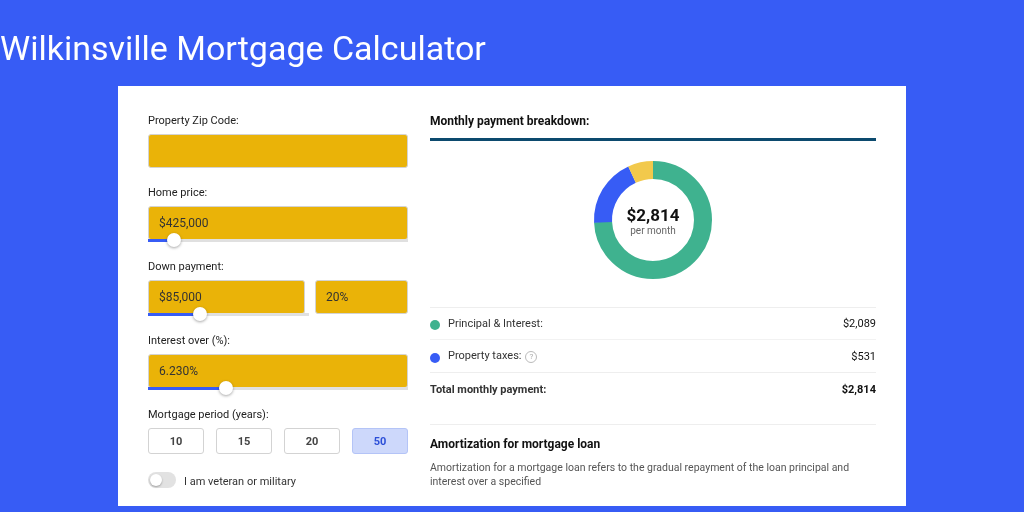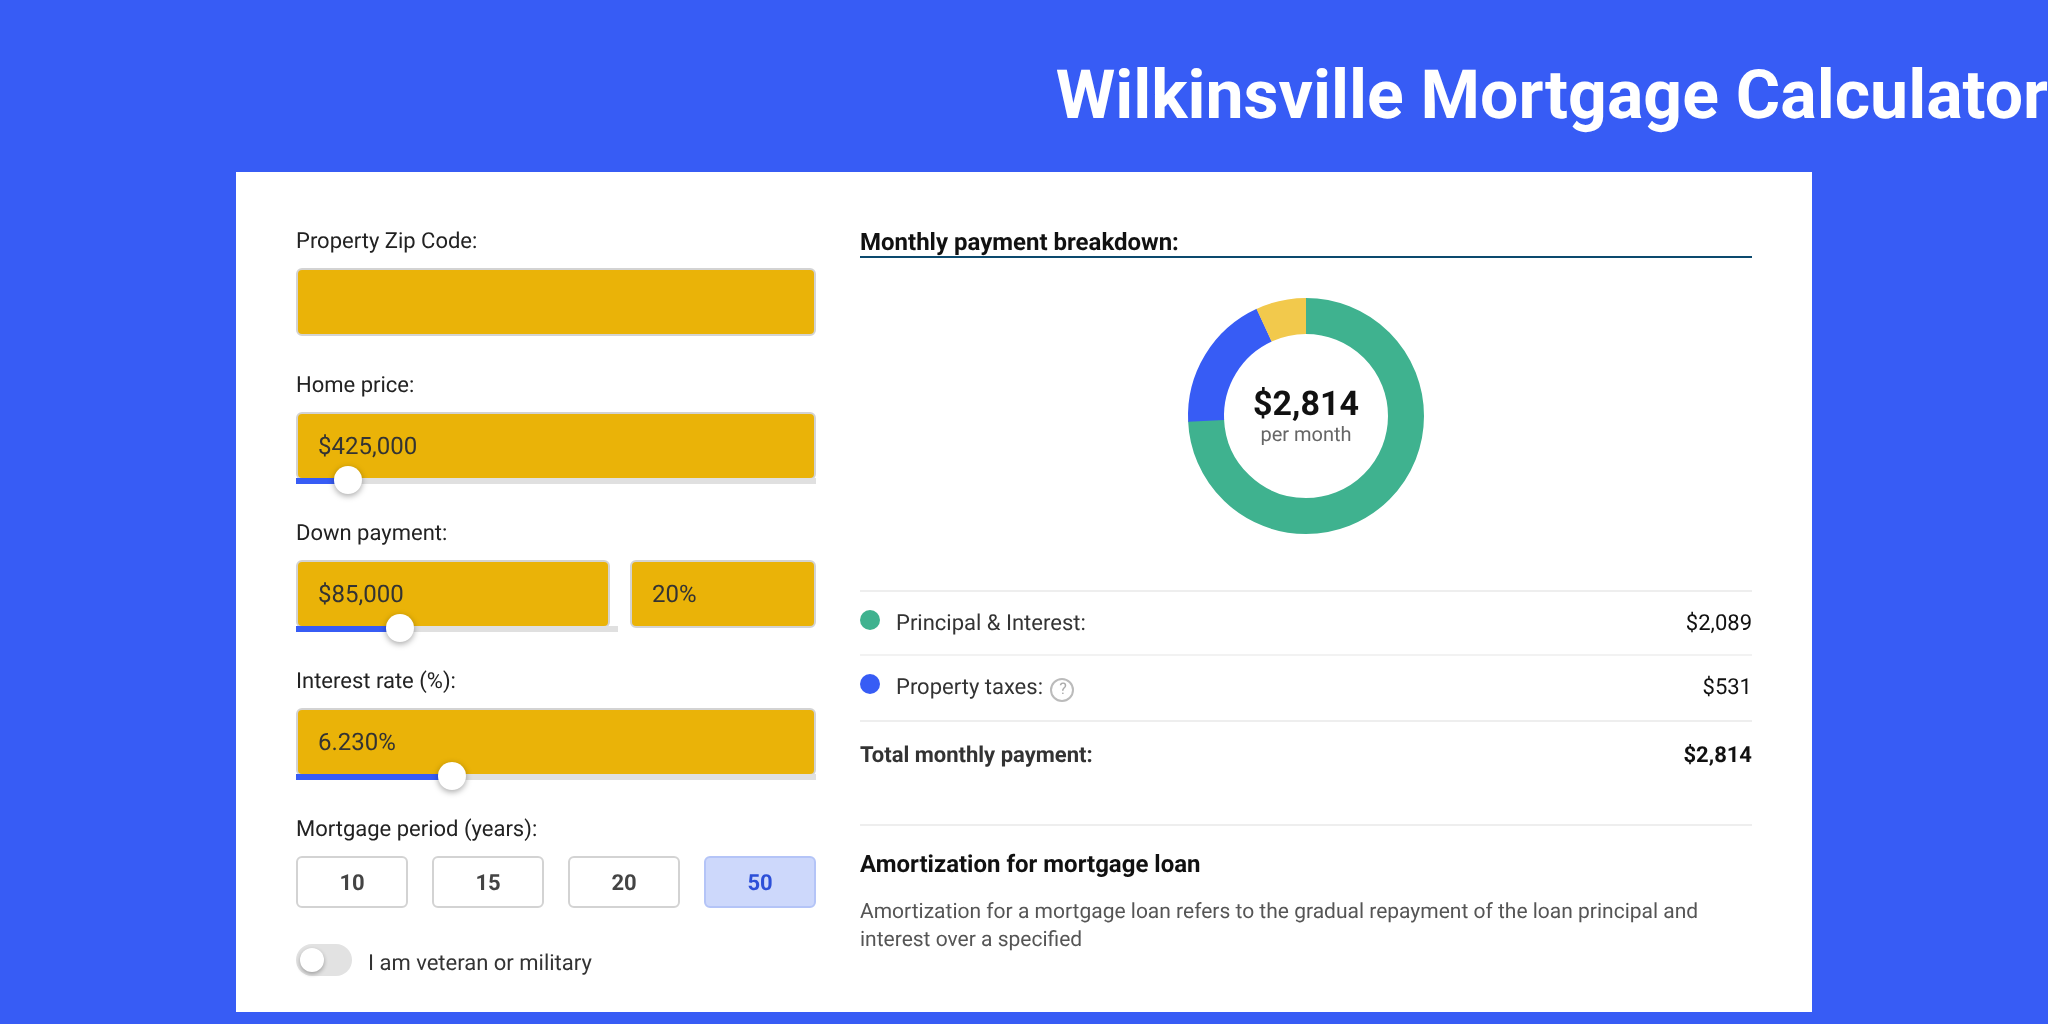--- a/index.html
+++ b/index.html
@@ -1,43 +1,43 @@
 <!DOCTYPE html>
 <html><head>
 <meta charset="utf-8">
 <style>
 *{margin:0;padding:0;box-sizing:border-box;font-family:-apple-system,BlinkMacSystemFont,"Segoe UI",Roboto,Arial,sans-serif}
 body{background:#375cf5;width:1024px;height:512px;overflow:hidden}
-.page-title{color:#fff;font-size:34px;font-weight:700;text-align:right;padding:28px 0 18px}
+.page-title{color:#fff;font-size:34px;font-weight:400;text-align:left;padding:28px 0 18px}
 .card{background:#fff;margin:0 auto;width:788px;height:420px;display:flex;overflow:hidden;padding:28px 30px 0}
 .left-col{width:260px;flex-shrink:0}
 .right-col{flex:1;margin-left:22px}
 .field-label{font-size:11px;color:#222;margin-bottom:7px;display:block}
 .text-input{width:100%;height:34px;border:1px solid #d3d3d3;border-radius:3px;padding:0 10px;font-size:12px;color:#333;background:#eab308}
 .field-group{margin-bottom:18px;position:relative}
 .slider-track{position:relative;height:3px;background:#e0e0e0;margin-top:-1px}
 .slider-fill{position:absolute;height:3px;background:#375cf5;left:0}
 .slider-thumb{position:absolute;width:14px;height:14px;background:#fff;border-radius:50%;box-shadow:0 1px 3px rgba(0,0,0,.35);top:-6px;margin-left:-7px}
 .dual-row{display:flex;gap:10px}
 .dual-row .text-input:first-child{flex:1.9}
 .dual-row .text-input:last-child{flex:1}
 .period-row{display:flex;gap:12px}
 .period-btn{flex:1;height:26px;border:1px solid #d3d3d3;background:#fff;font-size:11px;font-weight:700;color:#444;border-radius:3px;cursor:pointer}
 .period-btn.active{background:#cdd8fb;border-color:#b4c4f7;color:#2c4fd8}
 .toggle-row{display:flex;align-items:flex-end;gap:8px;margin-top:14px}
 .toggle{width:28px;height:16px;background:#e2e2e2;border-radius:10px;position:relative;cursor:pointer}
 .toggle::after{content:"";position:absolute;width:12px;height:12px;background:#fff;border-radius:50%;top:2px;left:2px;box-shadow:0 1px 2px rgba(0,0,0,.3)}
 .toggle-label{font-size:11px;color:#333}
-.section-title{font-size:12px;font-weight:700;color:#111;border-bottom:1px solid #0c4a6e}
+.section-title{font-size:12px;font-weight:700;color:#111;padding-bottom:10px;border-bottom:3px solid #0c4a6e}
 .donut-area{display:flex;justify-content:center;padding:14px 0 22px}
 .donut-wrap{position:relative;width:130px;height:130px}
 .donut-center{position:absolute;top:50%;left:50%;transform:translate(-50%,-50%);text-align:center}
 .donut-amount{font-size:17px;font-weight:700;color:#111}
 .donut-sub{font-size:10px;color:#666}
-.breakdown-row{display:flex;align-items:flex-start;padding:9px 0;font-size:11px;border-top:1px solid #f2f2f2}
+.breakdown-row{display:flex;align-items:flex-end;padding:9px 0;font-size:11px;border-top:1px solid #f2f2f2}
 .breakdown-row:first-of-type{border-top:1px solid #eee}
 .legend-dot{width:10px;height:10px;border-radius:50%;margin-right:8px;flex-shrink:0}
 .row-label{flex:1;color:#333}
 .row-value{color:#111}
 .info-icon{display:inline-flex;width:12px;height:12px;border:1px solid #bbb;border-radius:50%;align-items:center;justify-content:center;font-size:8px;color:#aaa;margin-left:4px}
 .total-row{font-weight:700;border-top:1px solid #eee;padding:10px 0}
 .amort-section{margin-top:18px;border-top:1px solid #eee;padding-top:12px}
 .amort-title{font-size:12px;font-weight:700;color:#111;margin-bottom:10px}
 .amort-text{font-size:10.5px;color:#555;line-height:1.4}
 </style>
@@ -69,21 +69,21 @@
         <input class="text-input" value="$85,000" style="">
         <input class="text-input" value="20%" style="">
       </div>
       <div class="slider-track" style="width:62%">
         <div class="slider-fill" id="fill-down" style="width: 32%;"></div>
         <div class="slider-thumb" id="thumb-down" style="left: 32%;"></div>
       </div>
     </div>
 
     <div class="field-group">
-      <label class="field-label">Interest rate (%):</label>
+      <label class="field-label">Interest over (%):</label>
       <input class="text-input" value="6.230%" style="">
       <div class="slider-track">
         <div class="slider-fill" id="fill-int" style="width: 30%;"></div>
         <div class="slider-thumb" id="thumb-int" style="left: 30%;"></div>
       </div>
     </div>
 
     <div class="field-group">
       <label class="field-label">Mortgage period (years):</label>
       <div class="period-row" id="period-row">

